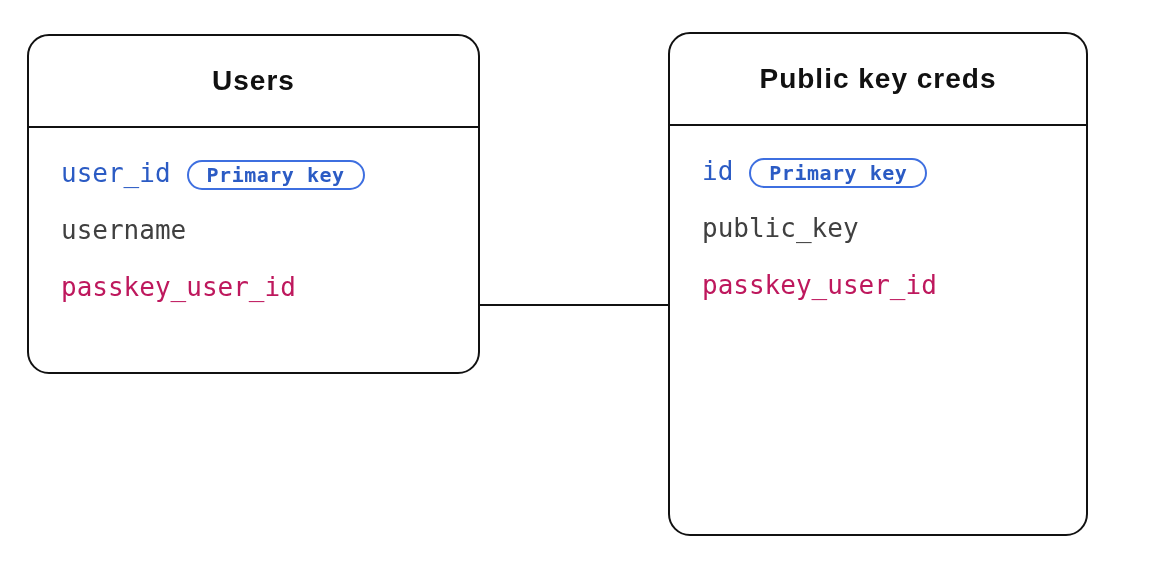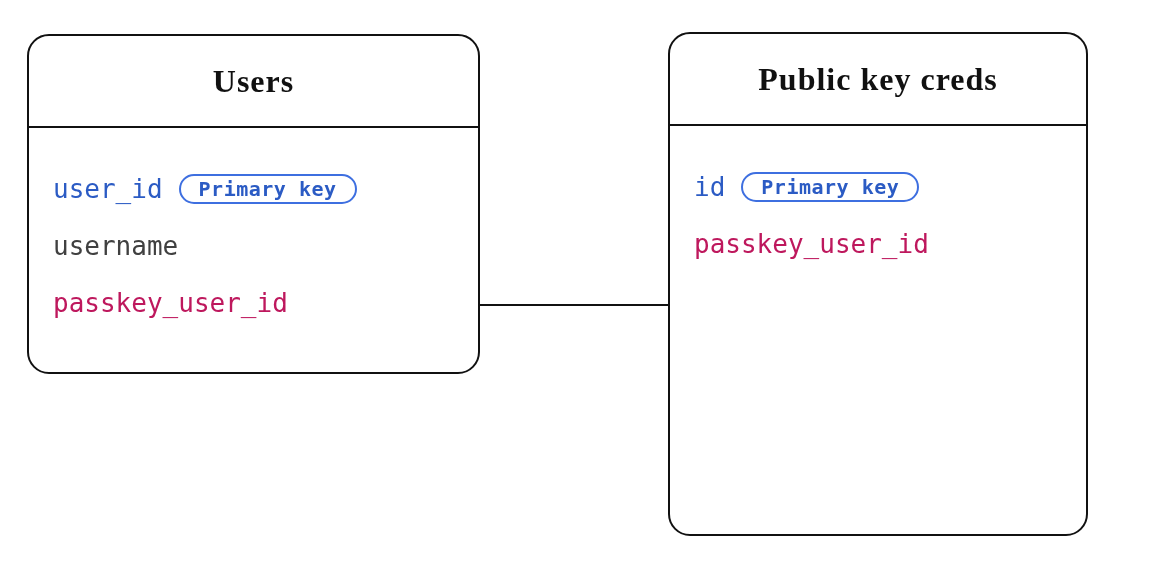--- a/index.html
+++ b/index.html
@@ -28,35 +28,35 @@
   }
   .entity-header {
     box-sizing: border-box;
     height: 92px;
     display: flex;
     align-items: center;
     justify-content: center;
     border-bottom: 2px solid #111111;
   }
   .entity-title {
-    font-family: Liberation Serif, serif;
+    font-family: Liberation Sans, sans-serif;
     font-weight: bold;
-    font-size: 32px;
+    font-size: 28px;
     letter-spacing: 1px;
     color: #111111;
     white-space: nowrap;
   }
   .entity-fields {
     padding: 32px 0 0 0;
   }
   .field-row {
     display: flex;
-    align-items: center;
+    align-items: flex-start;
     height: 57px;
-    padding-left: 24px;
+    padding-left: 32px;
   }
   .field-name {
     font-family: "DejaVu Sans Mono", monospace;
     font-size: 26px;
     color: #404040;
     white-space: nowrap;
     line-height: 1;
   }
   .field-name.key {
     color: #2b5bc4;
@@ -151,20 +151,23 @@
     </div>
     <div class="entity-fields">
 
       <div class="field-row">
         <span class="field-name key">id</span>
         <span class="pk-badge">
           <span class="pk-badge-label">Primary key</span>
         </span>
       </div>
 
+      <div class="field-row">
+        <span class="field-name">public_key</span>
+      </div>
 
       <div class="field-row">
         <span class="field-name fk">passkey_user_id</span>
       </div>
 
 
 
 
     </div>
   </div>

